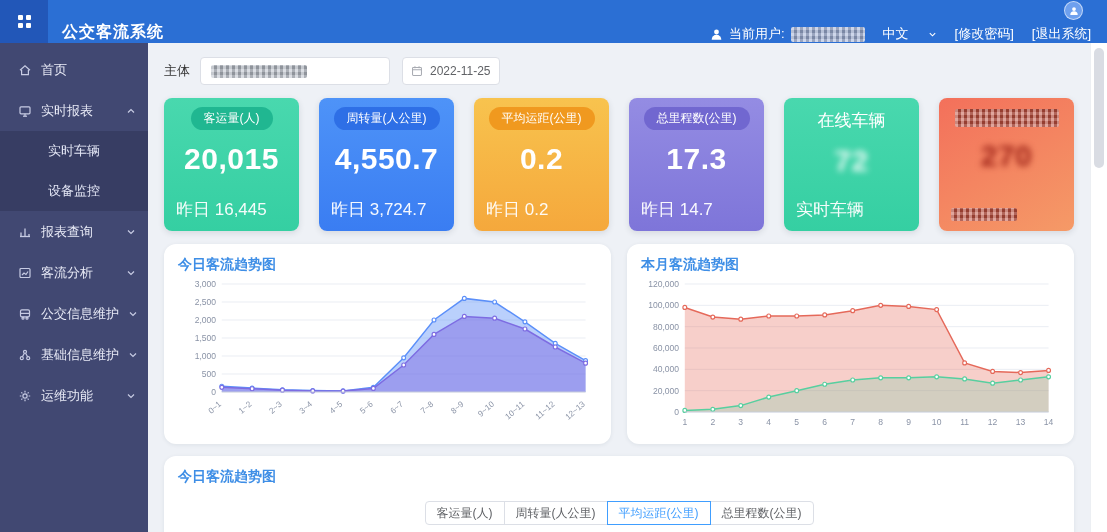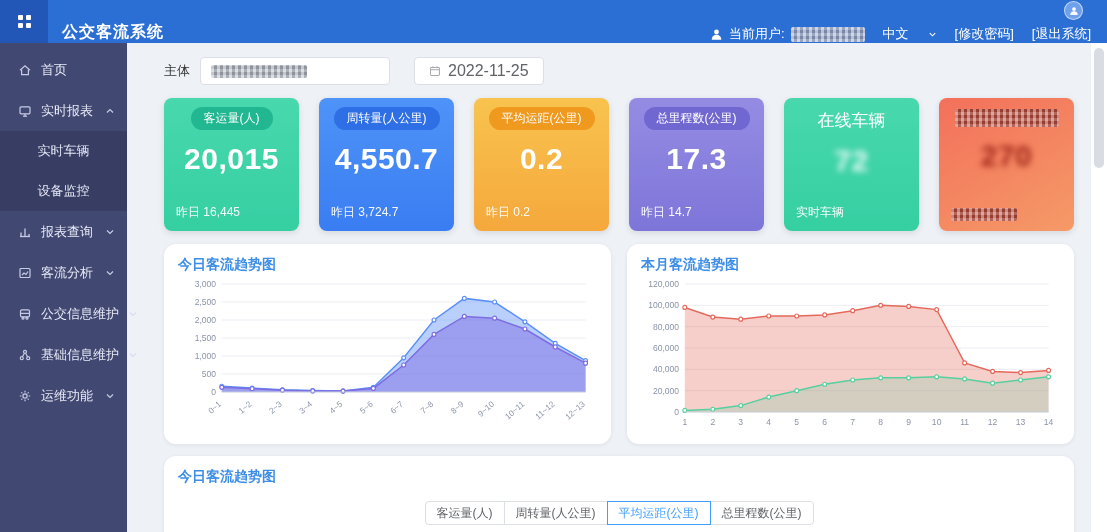--- a/index.html
+++ b/index.html
@@ -13,59 +13,59 @@
   .grid-ico i{width:5px;height:5px;background:#fff;border-radius:1px}
   .app-title{font-size:16px;font-weight:700;margin-left:14px;letter-spacing:1px}
   .h-right{margin-left:auto;display:flex;align-items:center;gap:18px;font-size:13px;padding-right:16px}
   .h-user{display:flex;align-items:center;gap:6px}
   .user-redact{width:74px;height:15px;background-color:#9fb0d6}
   .h-item{cursor:pointer;white-space:nowrap}
   .lang{display:flex;align-items:center;gap:19px}
   .avatar{position:absolute;top:1px;right:24px;width:19px;height:19px;border-radius:50%;background:#6ea0ee;display:flex;align-items:center;justify-content:center;border:1px solid rgba(255,255,255,.6)}
 
   
-  .sidebar{position:absolute;top:43px;left:0;width:127px;bottom:0;background:#414872;color:#e8eaf6;font-size:13px;padding-top:6px;z-index:5}
+  .sidebar{position:absolute;top:43px;left:0;width:148px;bottom:0;background:#414872;color:#e8eaf6;font-size:13px;padding-top:6px;z-index:5}
   .s-item{height:41px;display:flex;align-items:center;padding:0 12px 0 18px;gap:9px;cursor:pointer}
   .s-item svg{flex:none;opacity:.9}
   .s-item .lbl{flex:1;white-space:nowrap}
   .chev{opacity:.65}
   .submenu{background:#373d63}
   .sub-item{height:40px;display:flex;align-items:center;justify-content:center;cursor:pointer;color:#e3e6f5}
 
   
   .main{position:absolute;top:43px;left:148px;right:17px;bottom:0;background:#eef1f6;overflow:hidden;padding:14px 16px 0}
   .scroll-strip{position:absolute;top:43px;right:0;width:17px;bottom:0;background:#ffffff;border-left:1px solid #eceff3}
   .scroll-thumb{position:absolute;top:5px;left:3px;width:10px;height:120px;background:#d9dce3;border-radius:5px;cursor:pointer}
 
   
   .filters{display:flex;align-items:center;height:28px;margin-bottom:13px;font-size:13px;color:#333}
   .filters .flabel{margin-right:10px}
   .inp{width:190px;height:28px;background:#fff;border:1px solid #dcdfe6;border-radius:4px;display:flex;align-items:center;padding:0 10px;cursor:text}
   .inp-redact{width:96px;height:13px;background-color:#b9bfc9}
-  .date-box{height:28px;background:#fff;border:1px solid #dcdfe6;border-radius:4px;display:flex;align-items:center;gap:7px;padding:0 14px;font-size:16px;color:#606266;margin-left:24px;cursor:pointer}
+  .date-box{height:28px;background:#fff;border:1px solid #dcdfe6;border-radius:4px;display:flex;align-items:center;gap:7px;padding:0 8px;font-size:12px;color:#606266;margin-left:12px;cursor:pointer}
 
   .redacted{border-radius:2px;filter:blur(.7px);
     background-image:repeating-linear-gradient(90deg,rgba(255,255,255,.35) 0 3px,rgba(0,0,0,.14) 3px 6px),
                      repeating-linear-gradient(0deg,rgba(255,255,255,.22) 0 3px,rgba(0,0,0,.1) 3px 6px)}
 
   
   .cards{display:flex;gap:20px;margin-bottom:13px}
   .card{width:135px;height:133px;border-radius:8px;position:relative;color:#fff;box-shadow:0 2px 6px rgba(31,45,61,.12);flex:none}
   .c1,.c5{background:linear-gradient(180deg,#49d8ae,#35cfa2)}
   .c2{background:linear-gradient(180deg,#4e93f8,#3a7df2)}
   .c3{background:linear-gradient(180deg,#f8c34e,#f5a83c)}
   .c4{background:linear-gradient(180deg,#948ce3,#7e75d9)}
   .c6{background:linear-gradient(150deg,#f3705b,#f59a67)}
   .badge{display:block;width:max-content;max-width:122px;margin:9px auto 0;padding:3px 13px;font-size:12px;border-radius:12px;white-space:nowrap}
   .c1 .badge{background:#20b791}
   .c2 .badge{background:#2e6fe6}
   .c3 .badge{background:#f0991f}
   .c4 .badge{background:#7167d0}
   .val{margin-top:12px;text-align:center;font-size:30px;font-weight:700;letter-spacing:.5px;white-space:nowrap}
-  .foot{position:absolute;left:12px;bottom:10px;font-size:12px;opacity:.95;white-space:nowrap}
+  .foot{position:absolute;left:12px;bottom:10px;font-size:17px;opacity:.95;white-space:nowrap}
   .plain-title{margin-top:11px;text-align:center;font-size:17px}
   .pixel{filter:blur(3px)}
   .c5 .val{color:rgba(255,255,255,.88)}
   .c6 .val{color:#9e2418;font-weight:800}
   .c6-title{width:104px;height:18px;margin:11px auto 0;background-color:#c2503f}
   .c6-foot{position:absolute;left:12px;bottom:10px;width:66px;height:13px;background-color:#c2503f}
 
   
   .charts-row{display:flex;gap:16px;margin-bottom:12px}
   .panel{background:#fff;border-radius:12px;box-shadow:0 1px 4px rgba(31,45,61,.08)}

